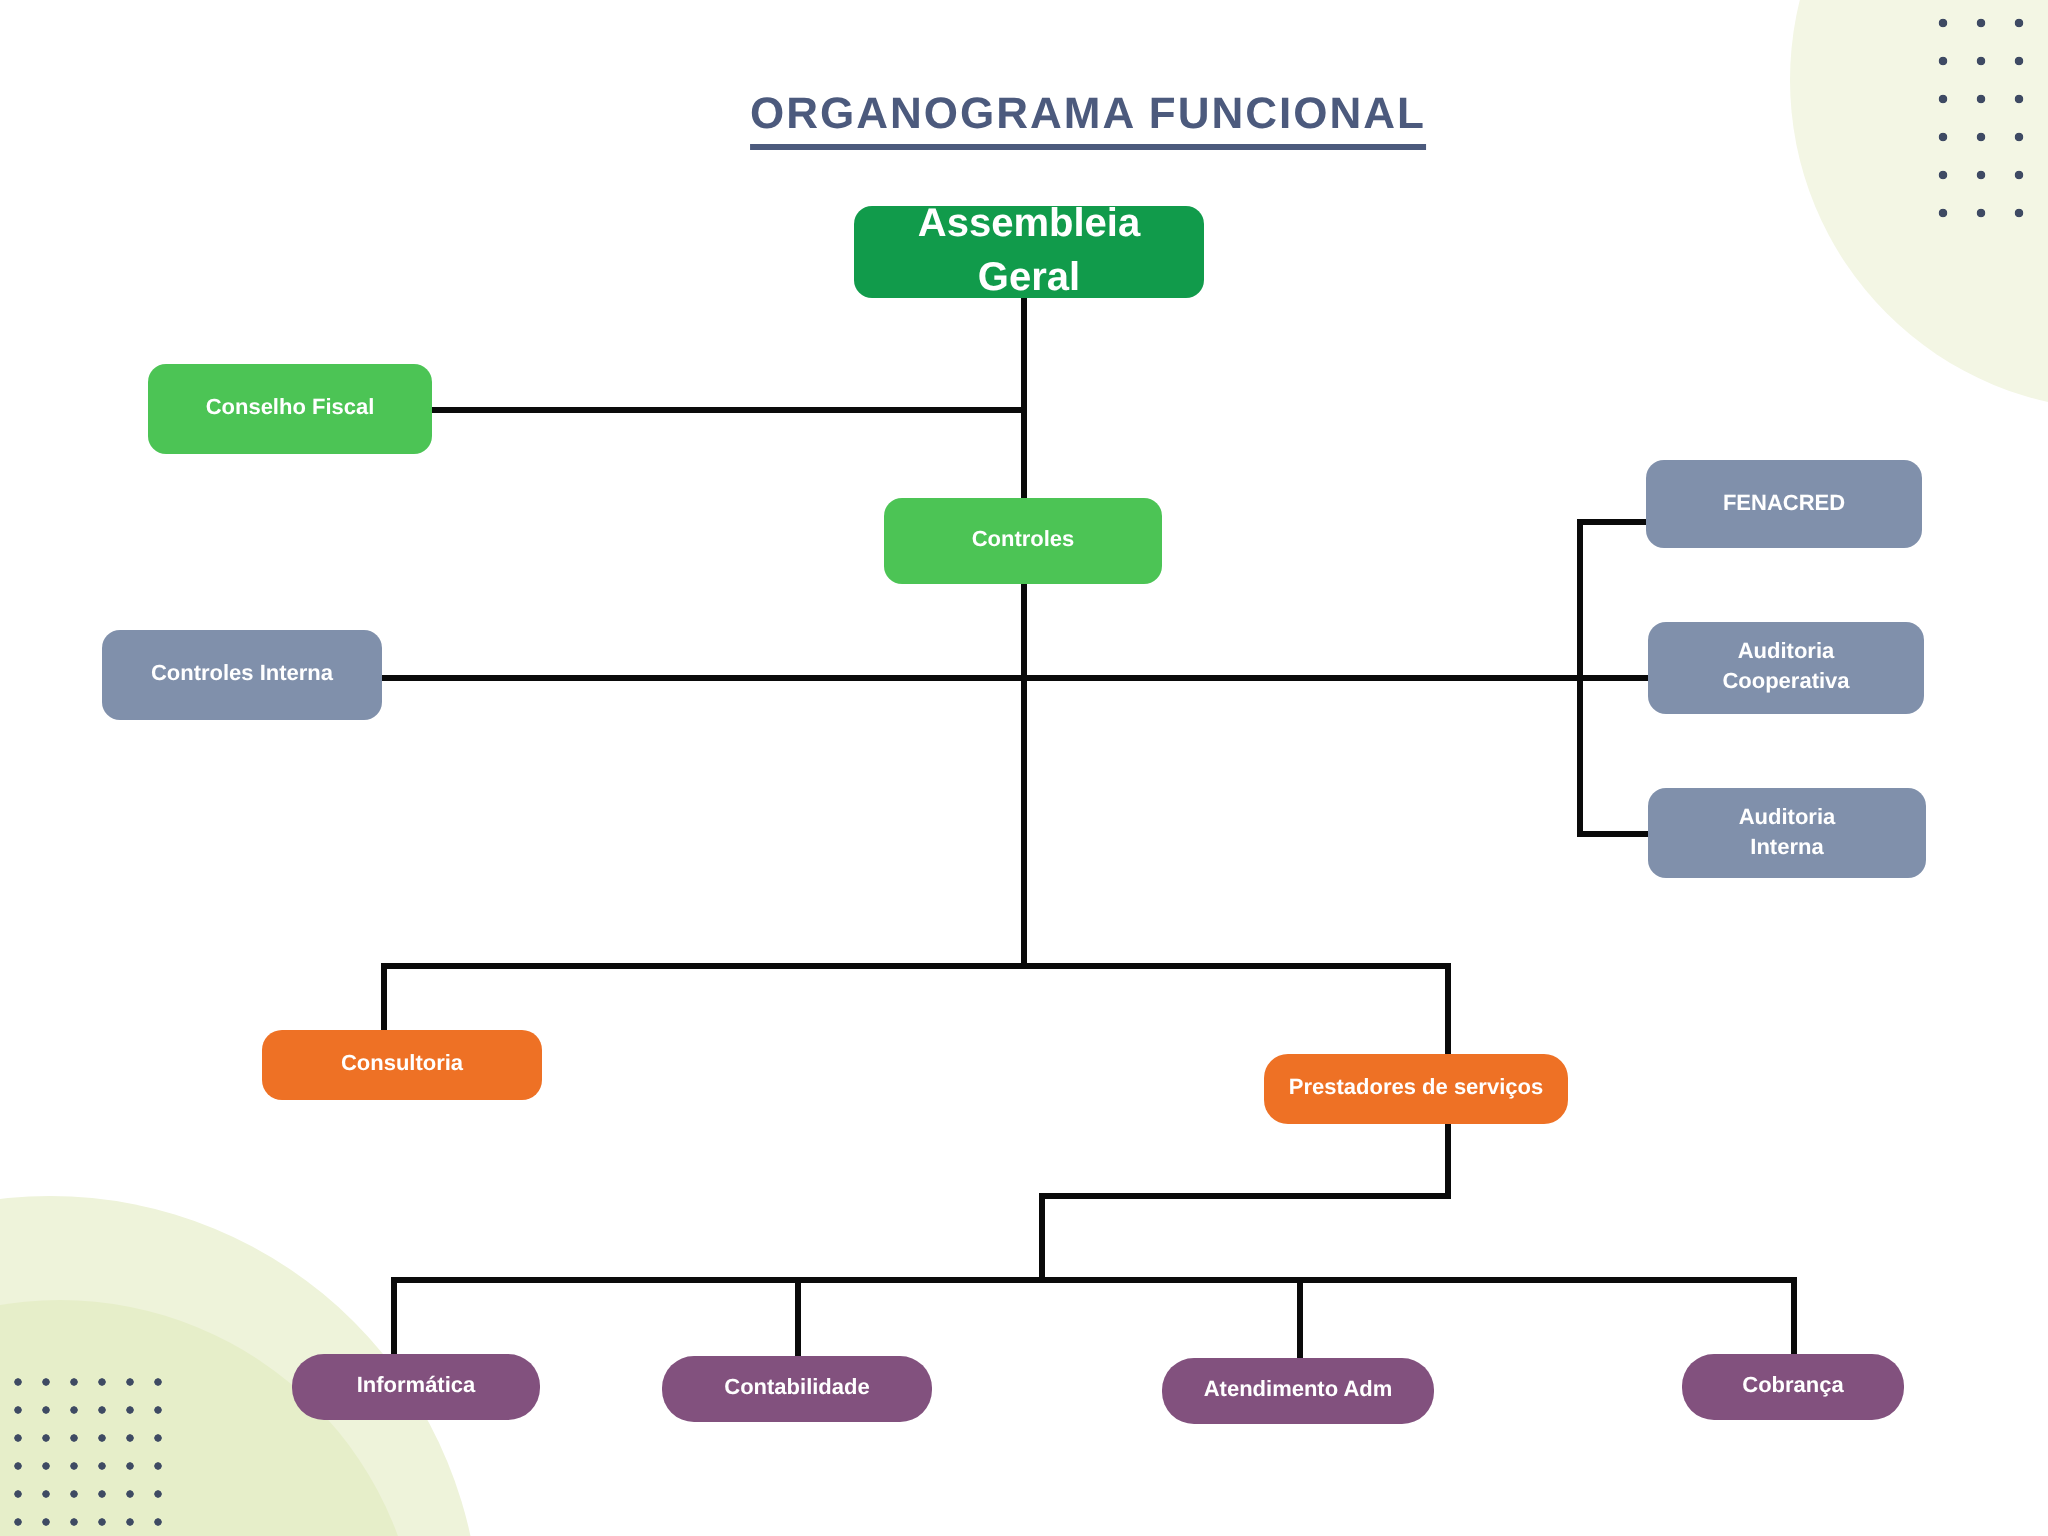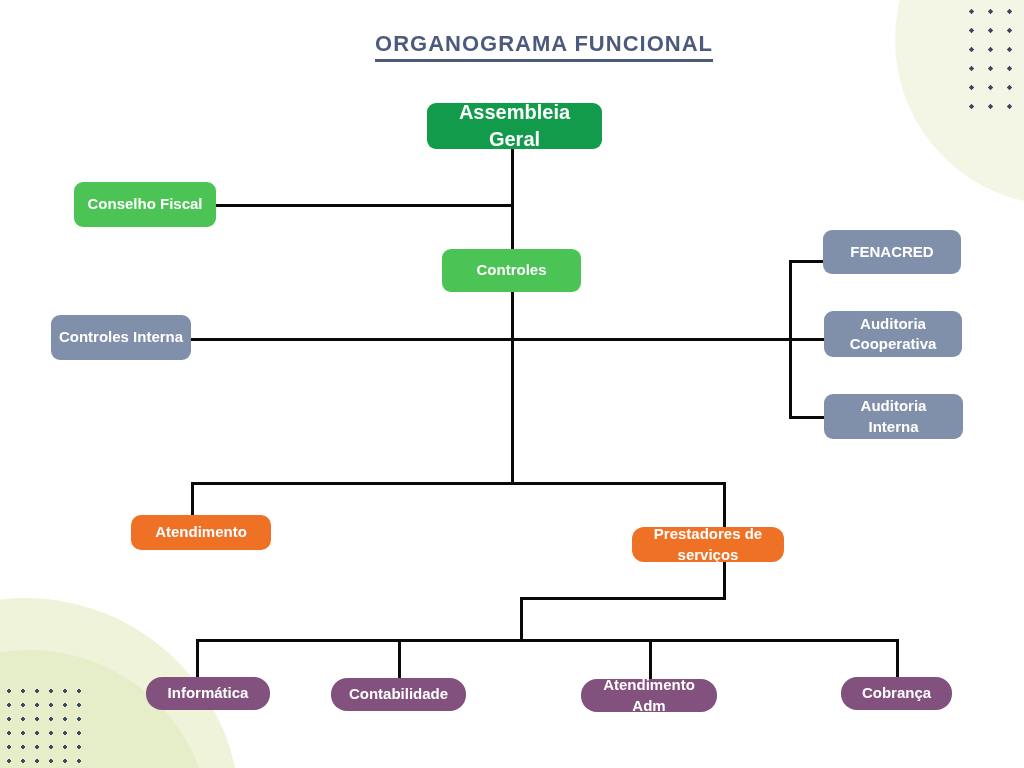--- a/index.html
+++ b/index.html
@@ -18,32 +18,32 @@
     background-image:radial-gradient(circle,var(--dot) 2px,transparent 2.3px);
     background-size:19px 19px;
   }
   #dots-bl{
     left:2px;top:684px;width:86px;height:86px;
     background-image:radial-gradient(circle,var(--dot) 1.7px,transparent 2px);
     background-size:14px 14px;
   }
   
   #page-title{
-    position:absolute;left:544px;top:31px;transform:translateX(-50%);
+    position:absolute;left:544px;top:44px;transform:translateX(-50%);
     z-index:2;font-size:22px;font-weight:800;letter-spacing:1px;
     color:var(--title-text);border-bottom:3px solid var(--title-text);
     padding-bottom:2px;white-space:nowrap;
   }
   
   #connector-lines{position:absolute;left:0;top:0;z-index:1;}
   #connector-lines line{stroke:var(--line);stroke-width:3;stroke-linecap:square;}
   
   .node{
     position:absolute;z-index:2;display:flex;align-items:center;justify-content:center;
-    color:#fff;font-weight:700;font-size:15px;text-align:center;
+    color:#fff;font-weight:700;font-size:11px;text-align:center;
     border-radius:9px;white-space:pre-line;line-height:1.35;padding:0 6px;box-sizing:border-box;
   }
   .node.green_dark{background:var(--green-dark);}
   .node.green{background:var(--green);}
   .node.slate{background:var(--slate);}
   .node.orange{background:var(--orange);border-radius:10px;}
   .node.purple{background:var(--purple);border-radius:16px;}
   .node[data-name="assembleia-geral"]{font-size:20px;}
 </style>
 </head>
@@ -81,20 +81,20 @@
   <div id="nodes-layer" data-name="org-chart-nodes">
       <div class="node green_dark" data-name="assembleia-geral" style="left: 427px; top: 103px; width: 175px; height: 46px;">Assembleia Geral</div>
       <div class="node green" data-name="conselho-fiscal" style="left: 74px; top: 182px; width: 142px; height: 45px;">Conselho Fiscal</div>
       <div class="node green" data-name="diretoria" style="left: 442px; top: 249px; width: 139px; height: 43px;">Controles</div>
       <div class="node slate" data-name="controles-internos" style="left: 51px; top: 315px; width: 140px; height: 45px;">Controles Interna</div>
       <div class="node slate" data-name="fenacred" style="left: 823px; top: 230px; width: 138px; height: 44px;">FENACRED</div>
       <div class="node slate" data-name="auditoria-cooperativa" style="left: 824px; top: 311px; width: 138px; height: 46px;">Auditoria
 Cooperativa</div>
       <div class="node slate" data-name="auditoria-interna" style="left: 824px; top: 394px; width: 139px; height: 45px;">Auditoria
 Interna</div>
-      <div class="node orange" data-name="atendimento" style="left: 131px; top: 515px; width: 140px; height: 35px;">Atendimento</div>
+      <div class="node orange" data-name="atendimento" style="left: 131px; top: 515px; width: 140px; height: 35px;">Consultoria</div>
       <div class="node orange" data-name="prestadores-de-servicos" style="left: 632px; top: 527px; width: 152px; height: 35px; border-radius: 12px;">Prestadores de serviços</div>
       <div class="node purple" data-name="informatica" style="left: 146px; top: 677px; width: 124px; height: 33px;">Informática</div>
       <div class="node purple" data-name="contabilidade" style="left: 331px; top: 678px; width: 135px; height: 33px;">Contabilidade</div>
       <div class="node purple" data-name="consultoria-adm" style="left: 581px; top: 679px; width: 136px; height: 33px;">Atendimento Adm</div>
       <div class="node purple" data-name="cobranca" style="left: 841px; top: 677px; width: 111px; height: 33px;">Cobrança</div>
     </div>
 </div>
 
 </body></html>

